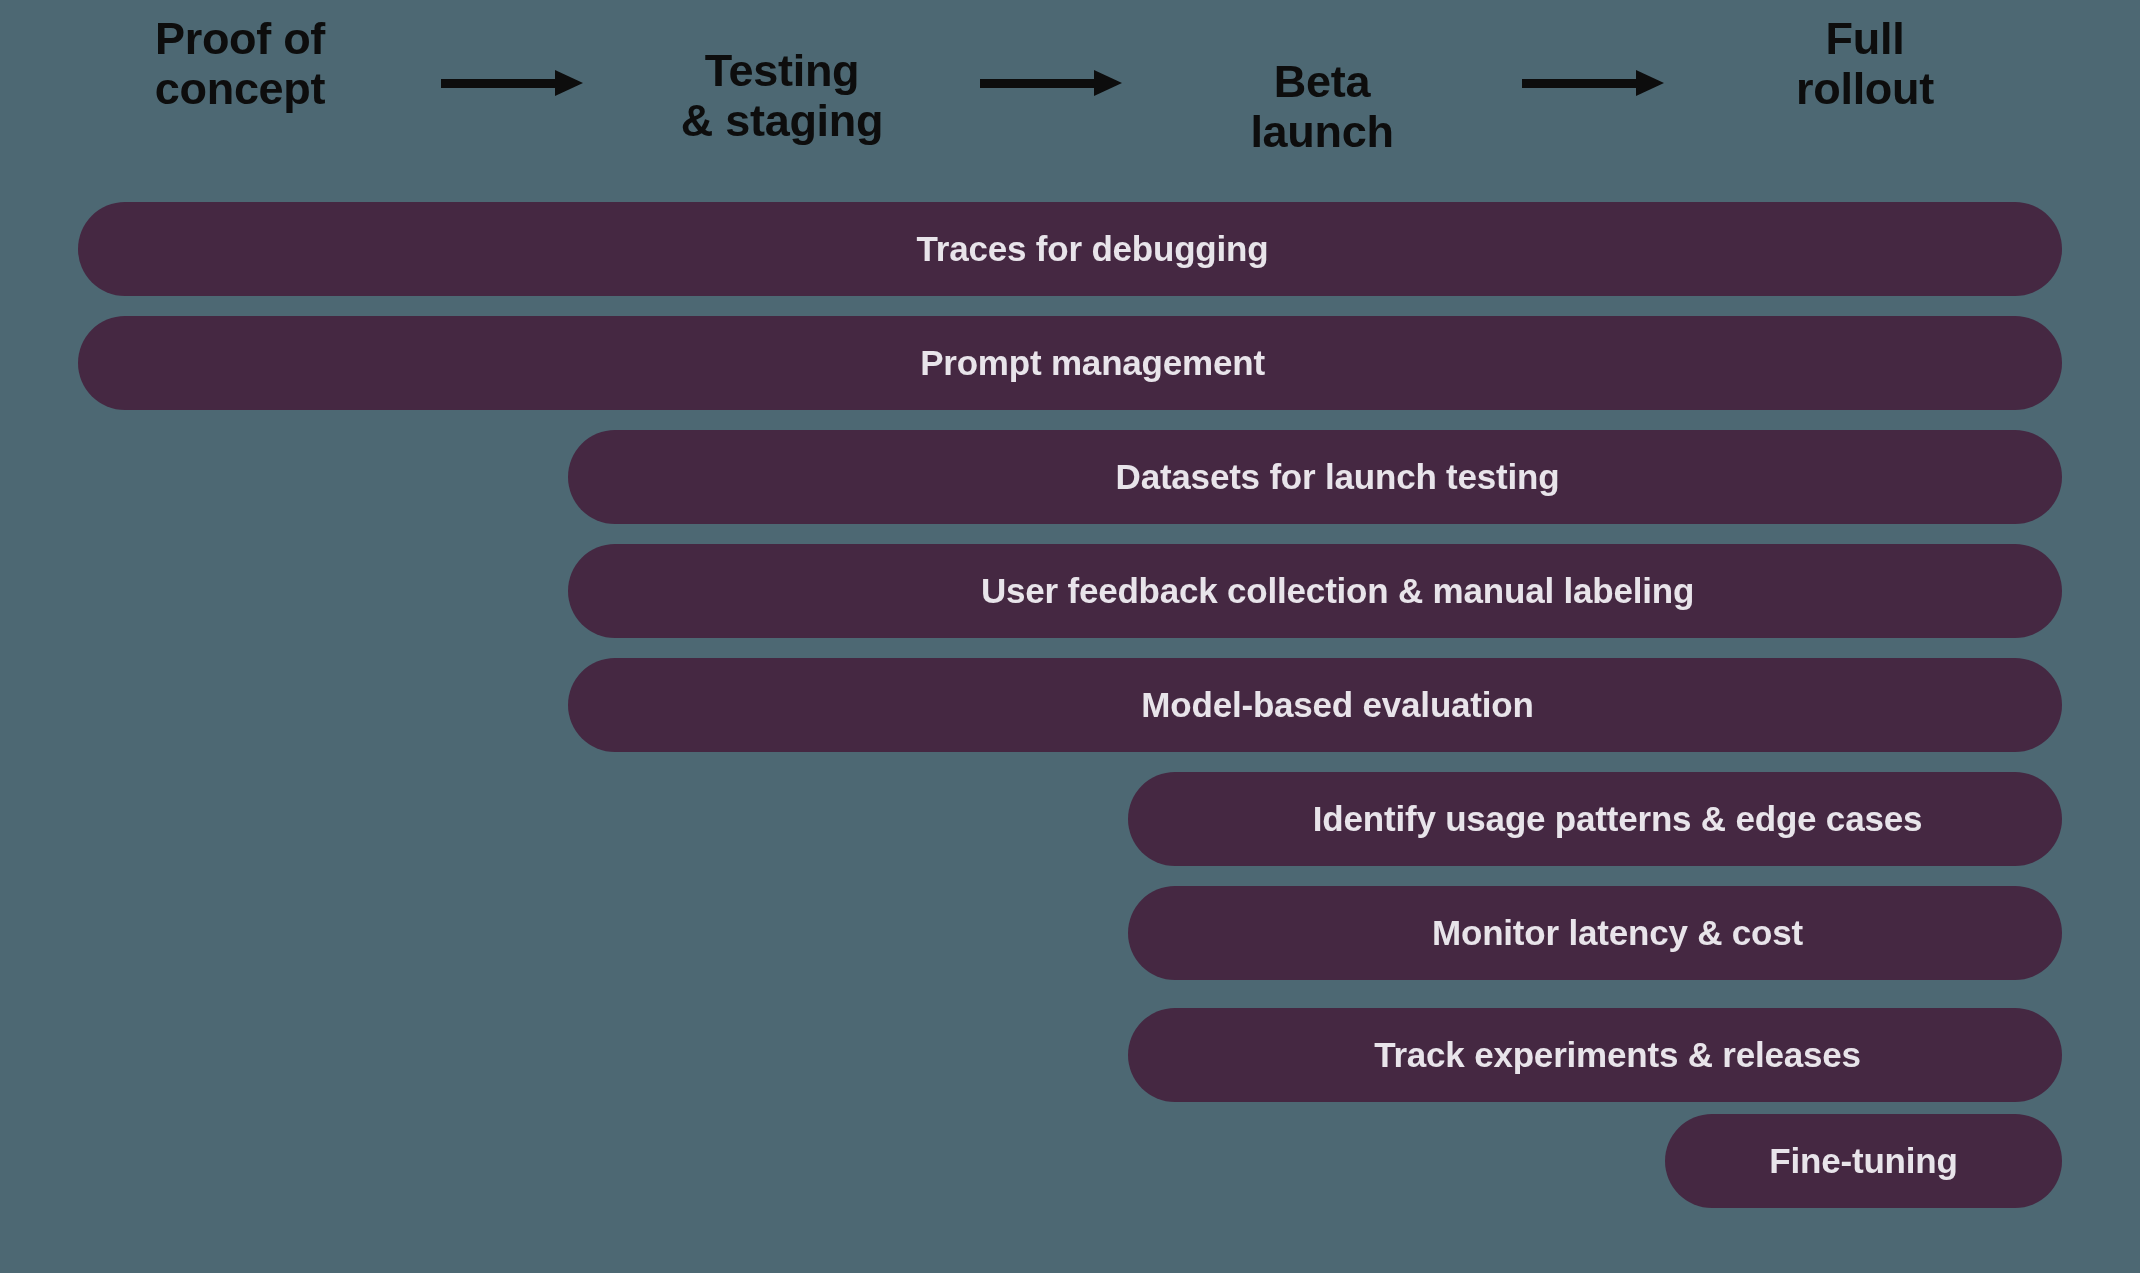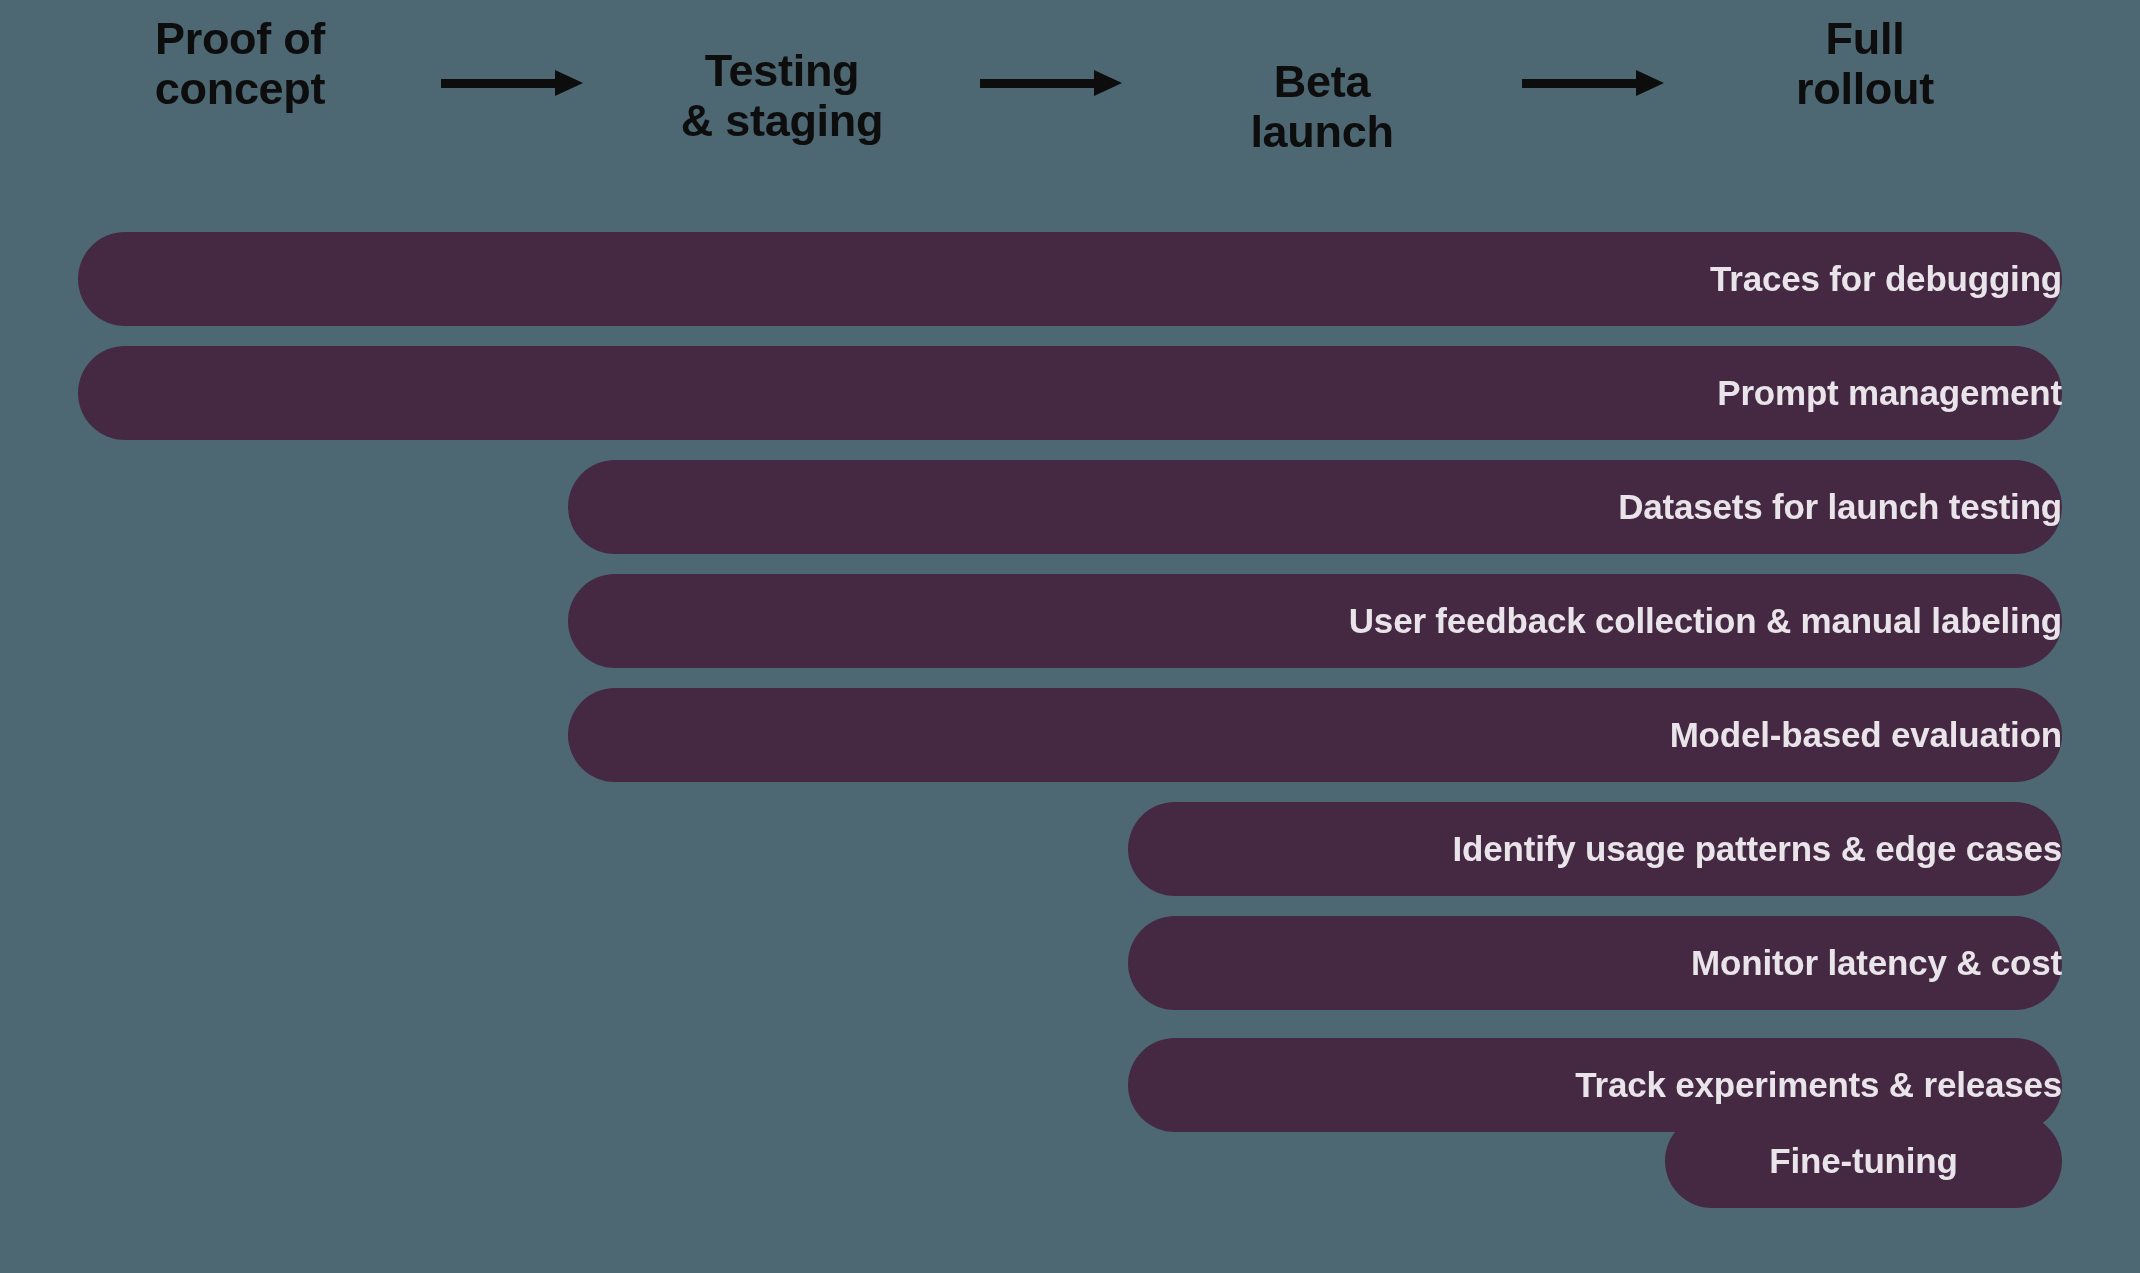--- a/index.html
+++ b/index.html
@@ -77,23 +77,22 @@
     box-sizing: border-box;
   }
   .bar-label {
     color: #e8e4ea;
     font-size: 35px;
     font-weight: bold;
     letter-spacing: -0.2px;
     white-space: nowrap;
   }
   .bar.align-left {
-    justify-content: flex-end;
+    justify-content: center;
     padding-left: 45px;
-    margin-top: 30px;
   }
   .bar.align-center {
     justify-content: center;
     padding-left: 0;
   }
 </style>
 </head>
 <body>
 
 <div id="canvas">

